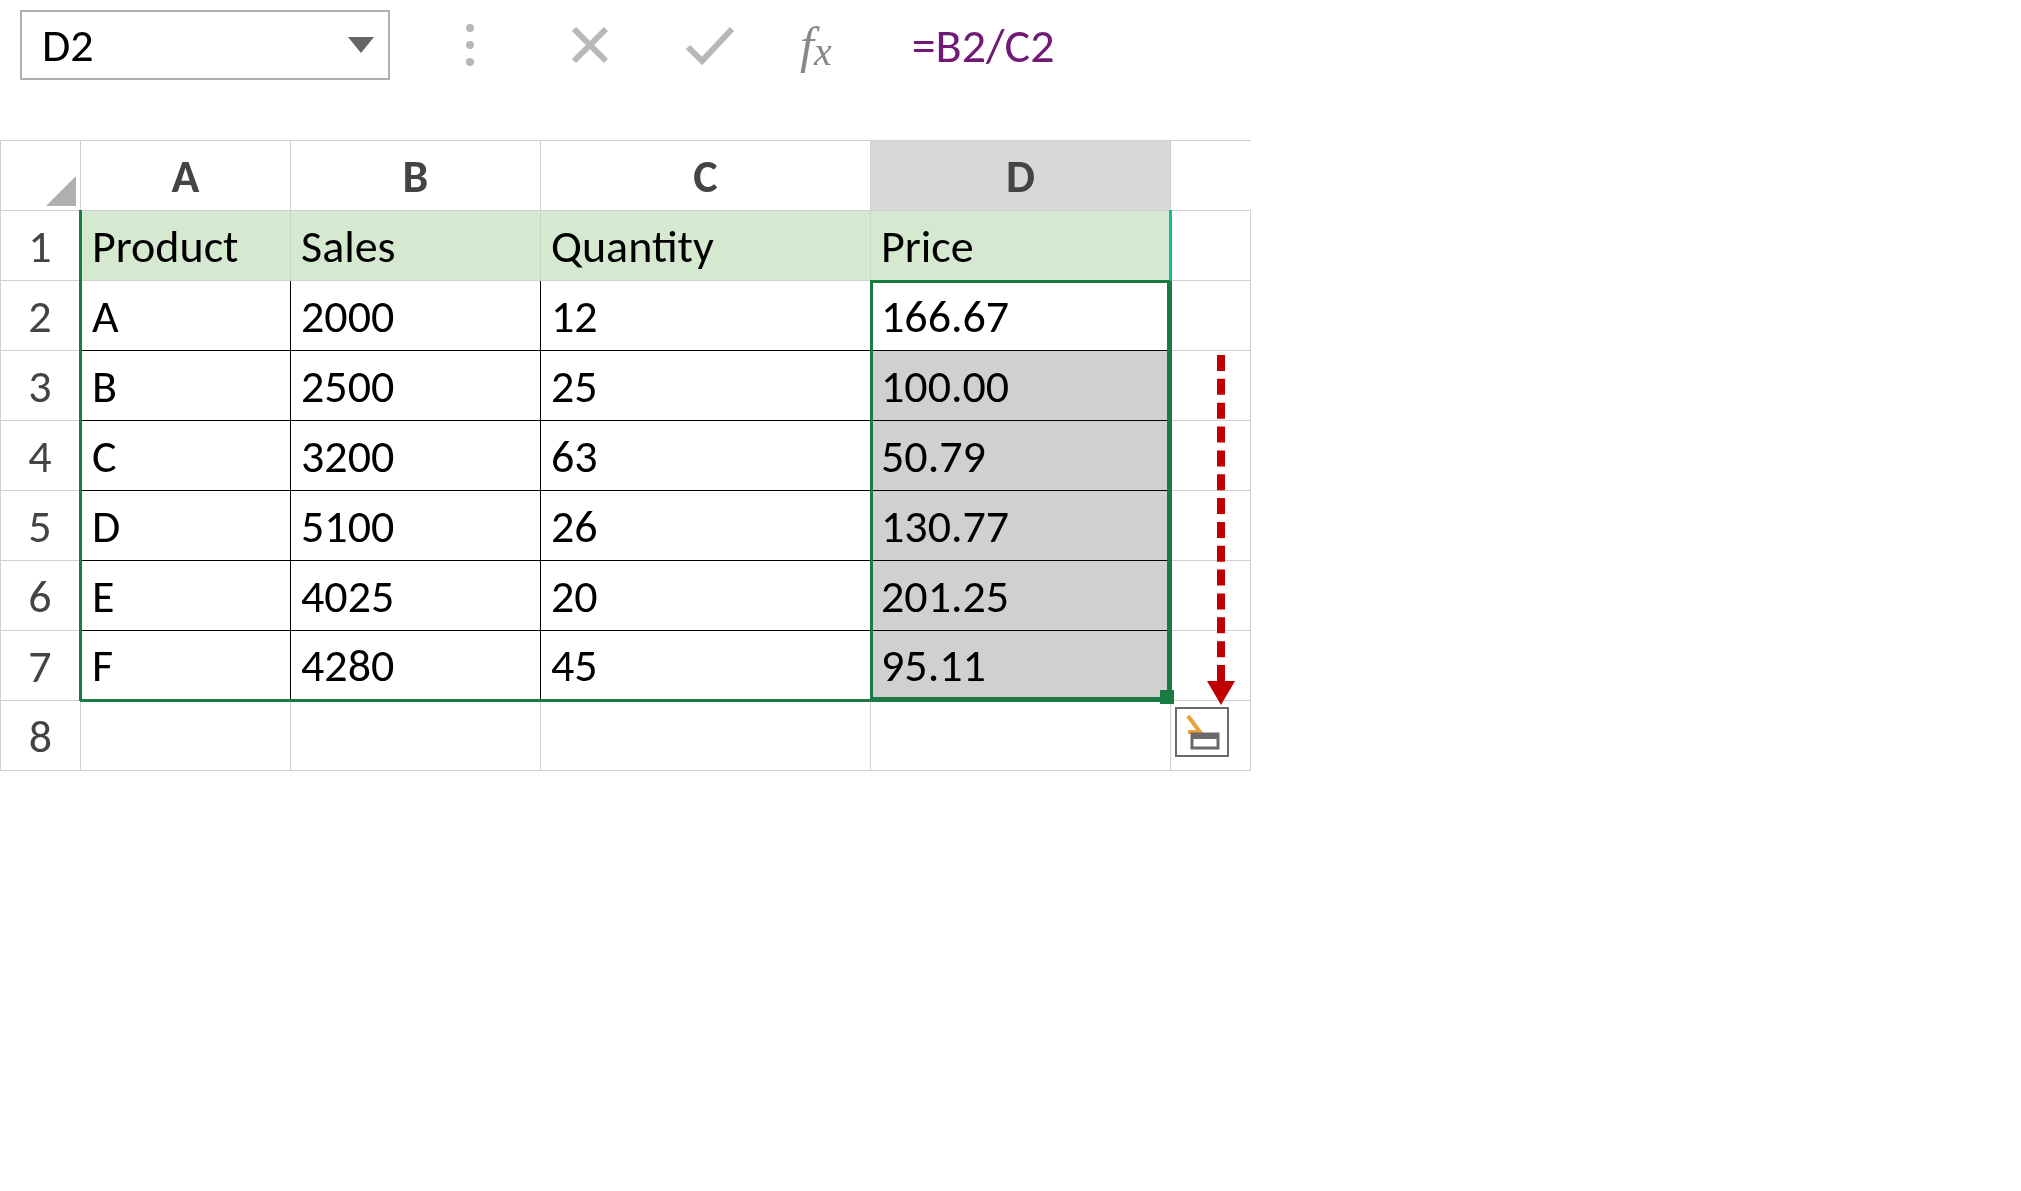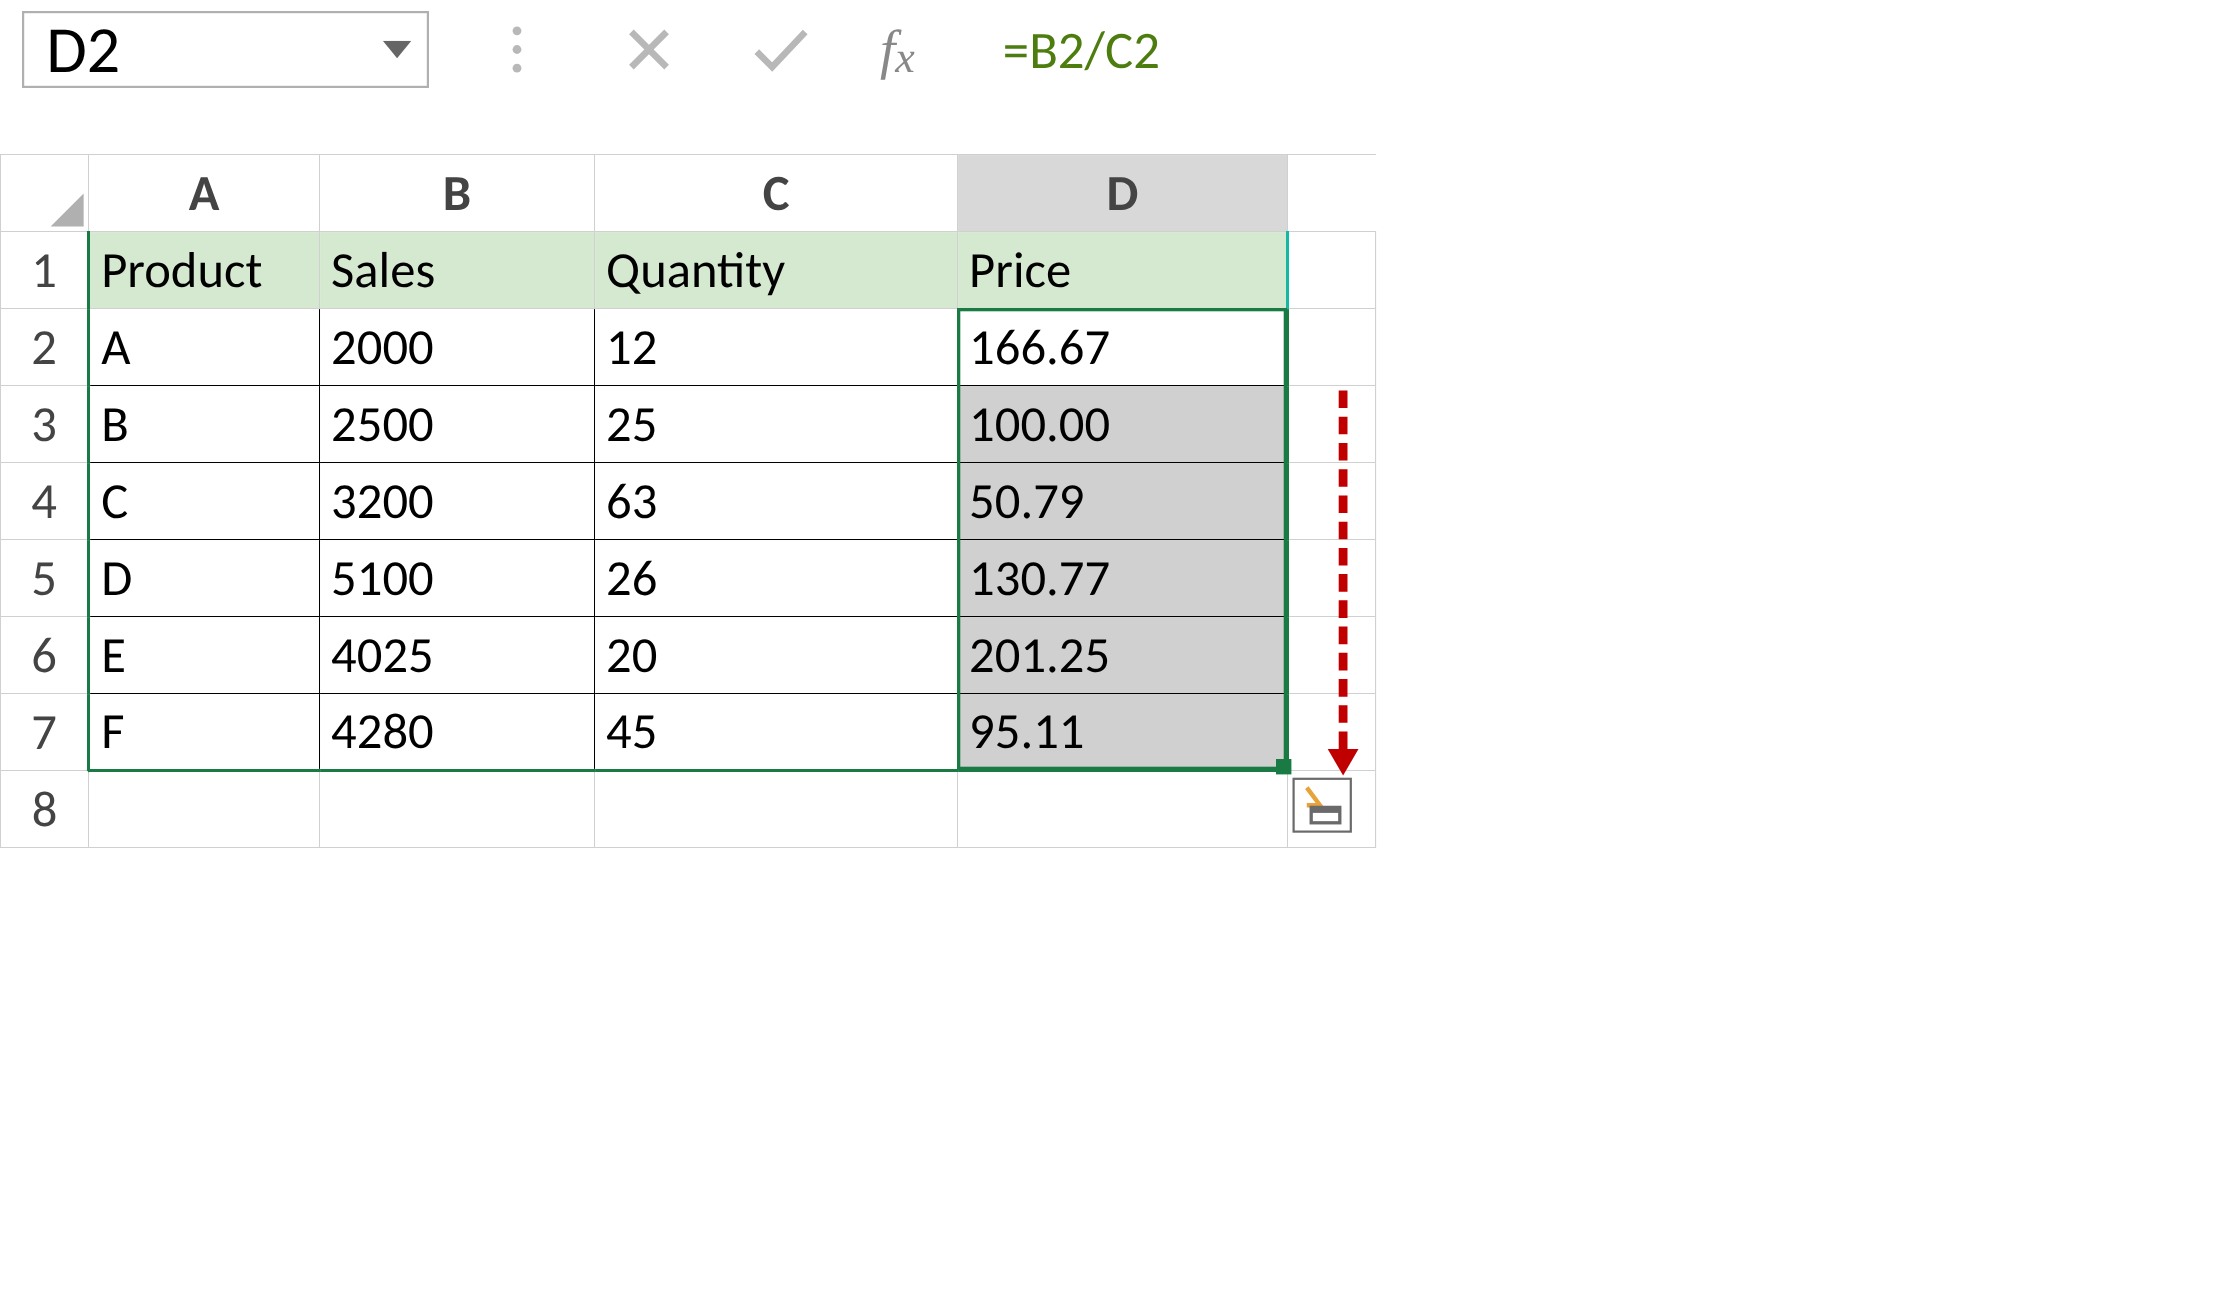--- a/index.html
+++ b/index.html
@@ -17,21 +17,21 @@
     padding: 10px 20px 10px 20px;
     gap: 30px;
   }
   .name-box {
     width: 370px;
     border: 2px solid #b0b0b0;
     display: flex;
     align-items: center;
     justify-content: space-between;
     padding: 0 12px 0 20px;
-    font-size: 60px;
+    font-size: 46px;
     background: #fff;
   }
   .name-box .dropdown-btn {
     width: 30px;
     height: 100%;
     display: flex;
     align-items: center;
     justify-content: center;
     color: #555;
   }
@@ -58,21 +58,21 @@
     display:flex;
     align-items:center;
     padding-right:20px;
   }
   .formula-input {
     flex: 1;
     display: flex;
     align-items: center;
     font-size: 48px;
     padding-left: 10px;
-    color: #4d7c0f;
+    color: #701a75;
   }
 
   .grid-wrap {
     position: relative;
     padding-top: 50px;
     padding-left: 0;
   }
   table.grid {
     border-collapse: collapse;
     table-layout: fixed;

